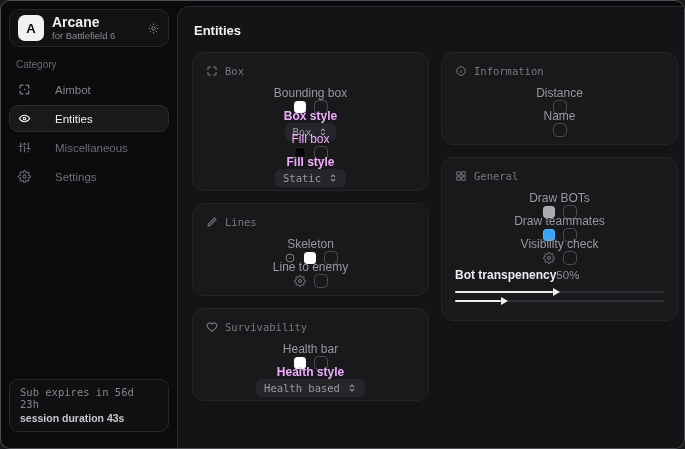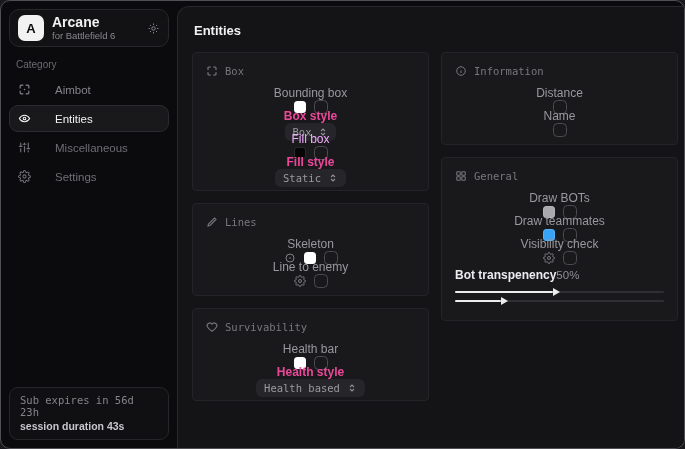--- a/index.html
+++ b/index.html
@@ -26,50 +26,50 @@
   .cat-label{ margin:12px 0 6px 15px; font-size:10px; color:#6a6a70; }
   .side-item{
     margin:2px 8px; height:27px; display:flex; align-items:center; gap:24px;
     padding:0 8px; border-radius:9px; border:1px solid transparent;
     font-size:11.5px; color:#84848a; cursor:default;
   }
   .side-item .ico{ display:flex; color:inherit; }
   .side-item.active{ background:#19191c; border-color:#2b2b30; color:#f1f1f3; }
   .side-item.dim{ color:#6e6e74; }
   .side-footer{
-    position:absolute; left:8px; right:8px; bottom:8px;
+    position:absolute; left:8px; right:8px; bottom:16px;
     border:1px solid #27272b; background:#101013; border-radius:9px;
     padding:6px 10px 7px;
   }
   .side-footer .l1{ font-family:"DejaVu Sans Mono", monospace; font-size:10.5px; color:#84848a; }
   .side-footer .l2{ margin-top:2px; font-size:10.5px; font-weight:700; color:#c8c8cc; }
   
   .main{
     position:absolute; left:176px; top:5px; right:0; bottom:0;
     background:#141417; border-left:1px solid #29292d; border-top:1px solid #29292d;
     border-top-left-radius:12px; padding:12px 14px;
   }
   .page-title{ font-size:13px; font-weight:700; color:#f2f2f4; margin:4px 0 14px 2px; }
   .cols{ display:flex; gap:12px; align-items:flex-start; }
   .col{ flex:0 0 237px; }
   .card{
-    background:#19191c; border:1px solid #242428; border-radius:4px;
+    background:#19191c; border:1px solid #242428; border-radius:12px;
     padding:10px 13px 12px; margin-bottom:12px;
   }
   .sec-head{
     display:flex; align-items:center; gap:7px; margin:2px 0 9px;
     font-family:"DejaVu Sans Mono", monospace; font-size:10.5px; color:#77777d;
   }
   .sec-head .ico{ display:flex; }
   .row{
     display:flex; align-items:center; justify-content:space-between;
     height:22px; margin:1px 0;flex-direction:column;
   }
   .row .lbl{ font-size:12px; color:#98989d; }
-  .row .lbl.bold{ color:#ec4899; font-weight:700; }
+  .row .lbl.bold{ color:#f0abfc; font-weight:700; }
   .row .lbl.dim{ color:#f0abfc; }
   .row .ctrls{ display:flex; align-items:center; gap:8px; }
   .swatch{ width:12px; height:12px; border-radius:3.5px; border:1px solid rgba(255,255,255,0.14); }
   .checkbox{
     width:14px; height:14px; border-radius:4.5px;
     border:1.5px solid #4b4b51; background:transparent;
   }
   .rowgear{ color:#808086; display:flex; cursor:pointer; }
   .dropdown{
     display:inline-flex; align-items:center; gap:7px;

